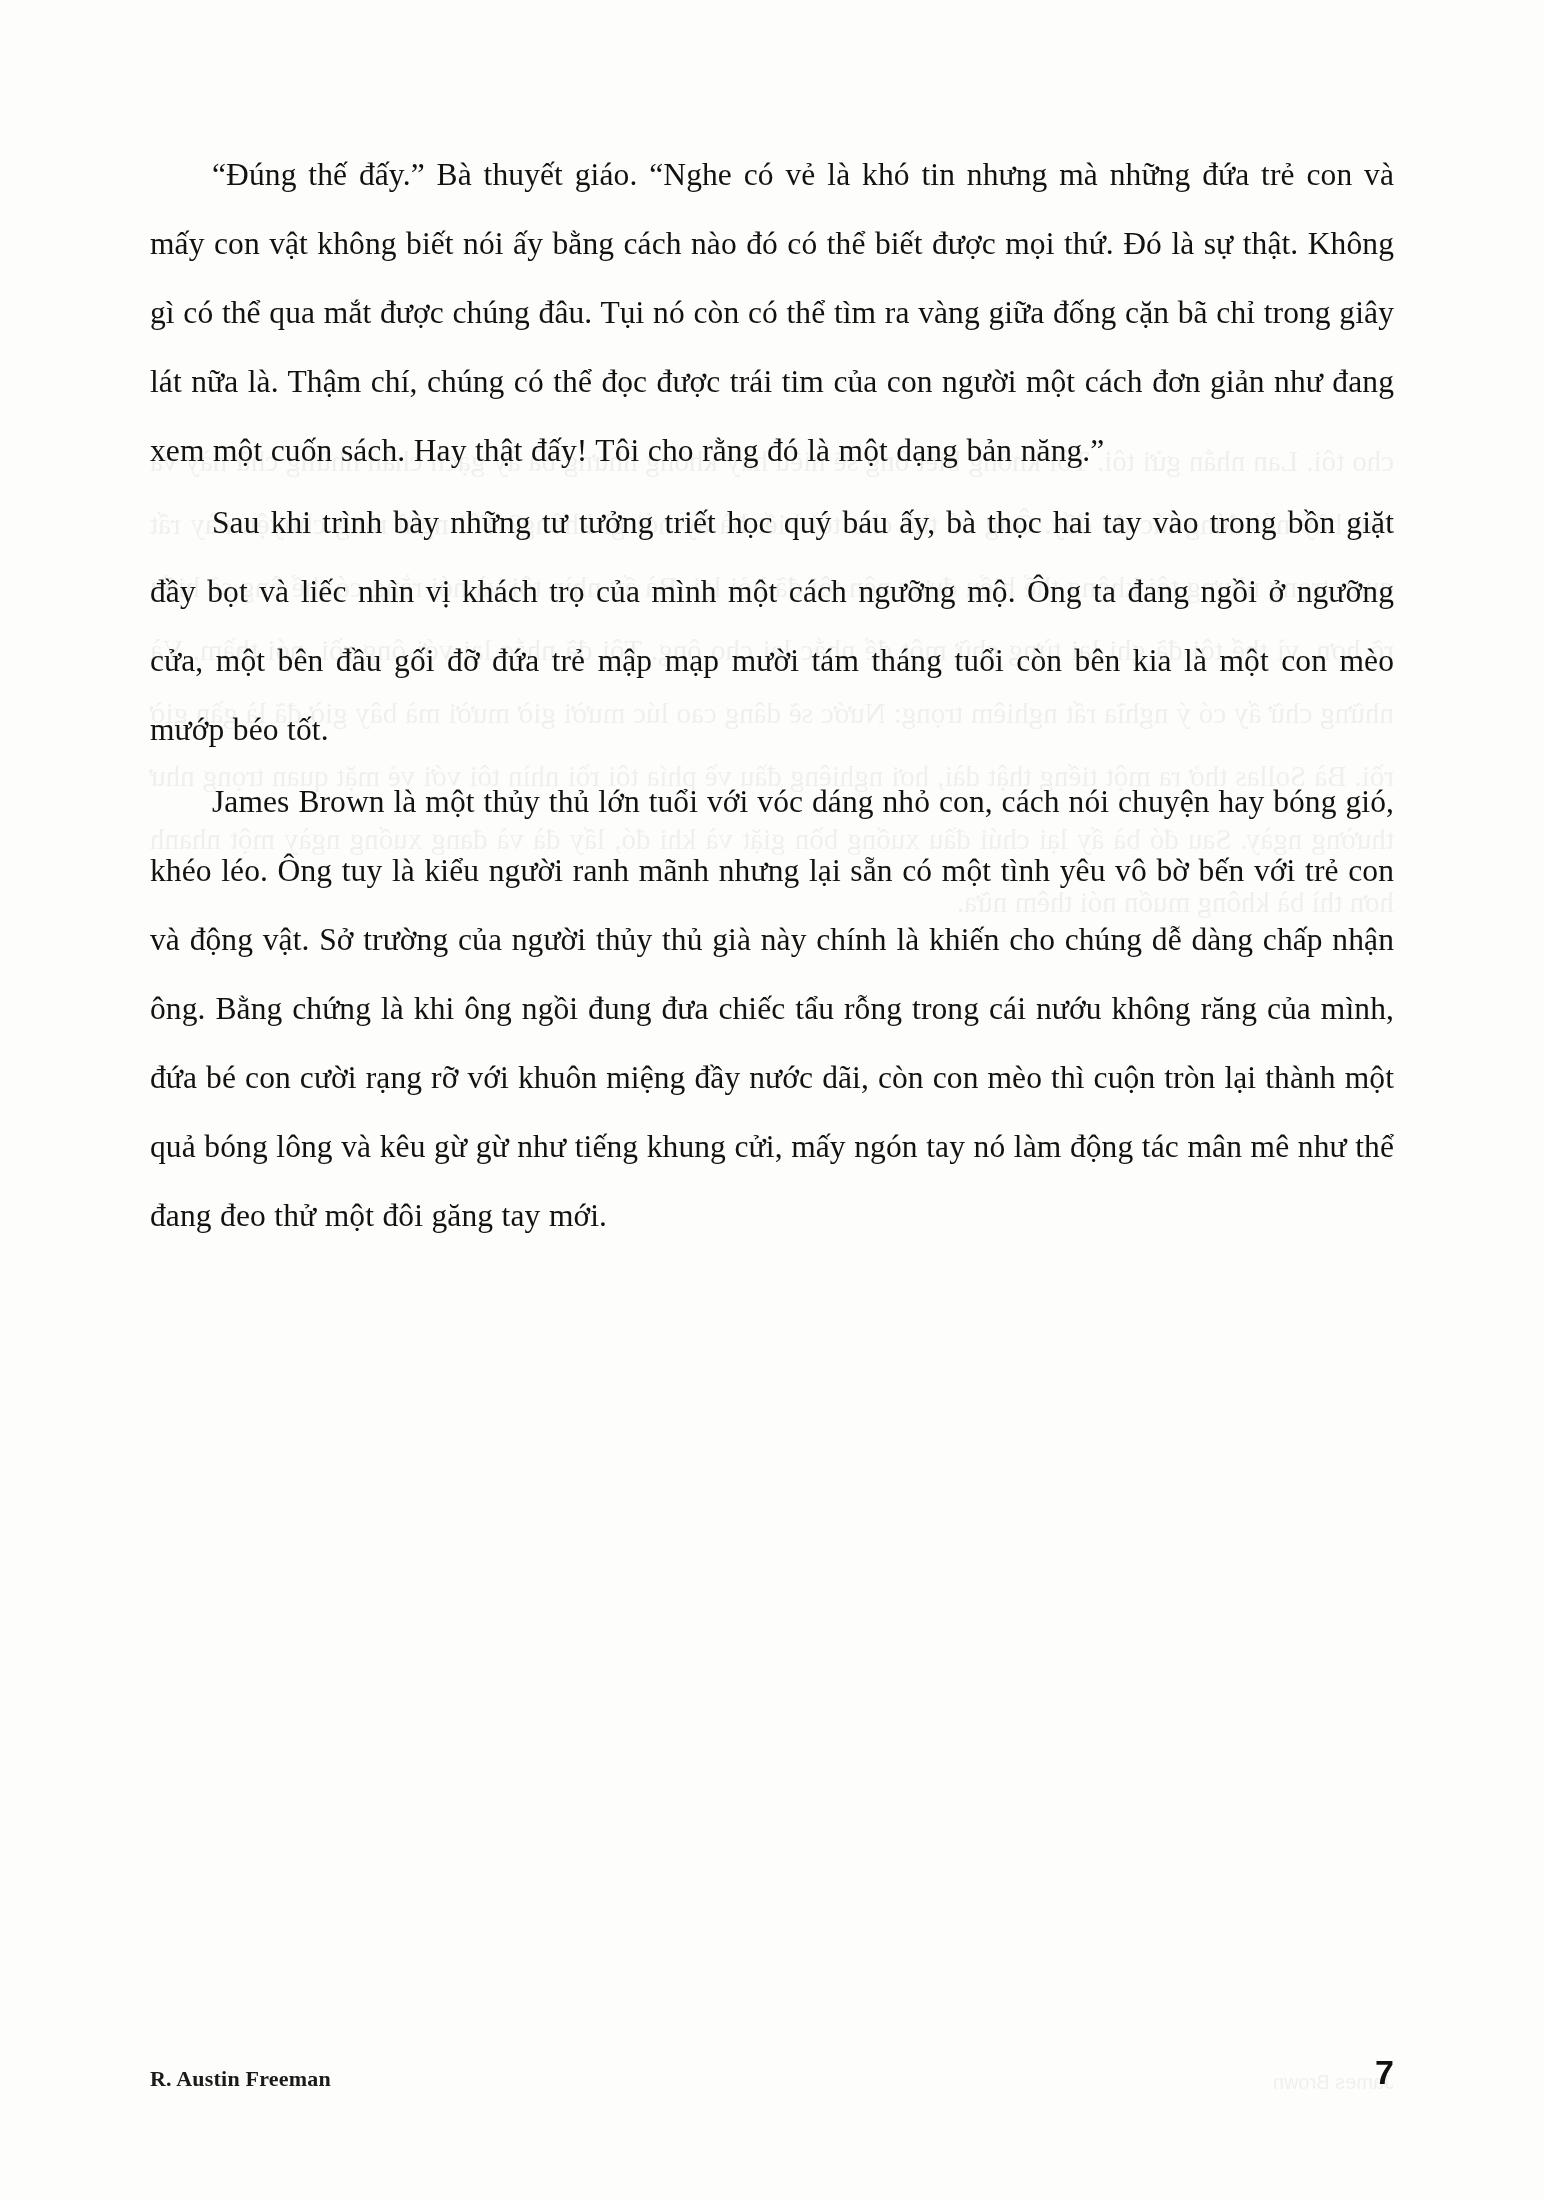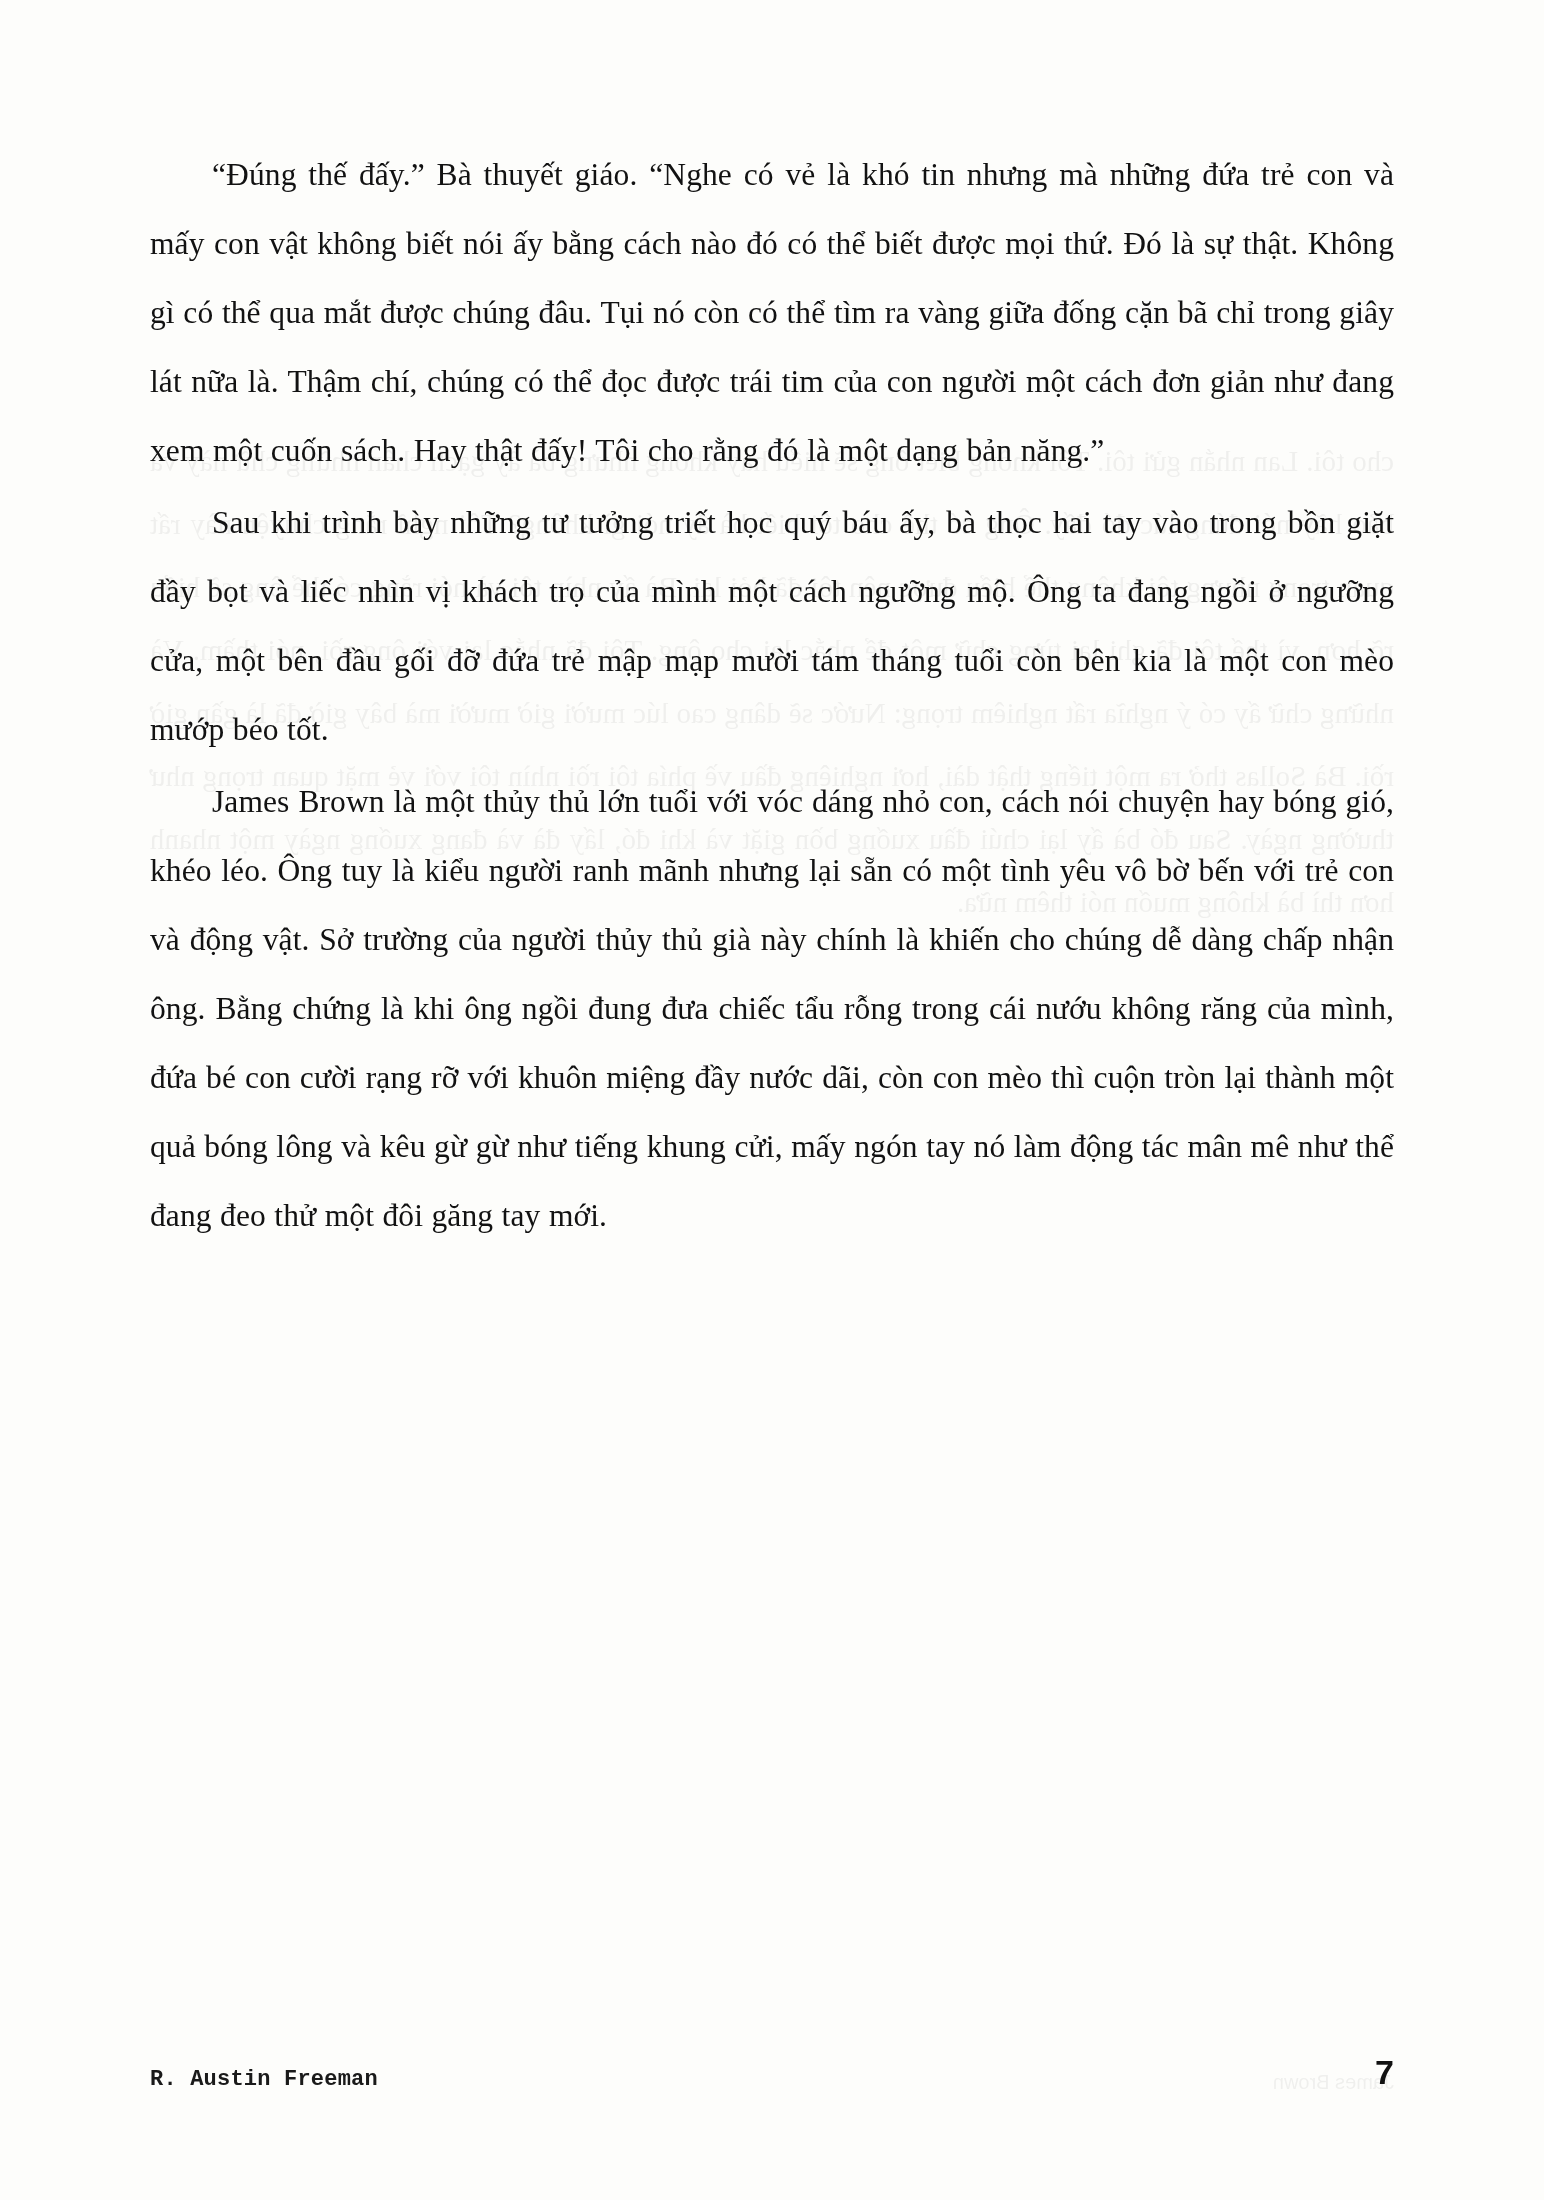--- a/index.html
+++ b/index.html
@@ -65,21 +65,21 @@
   .footer {
     position: absolute;
     left: 150px;
     right: 150px;
     bottom: 108px;
     display: flex;
     align-items: flex-end;
     justify-content: space-between;
   }
   .footer-author {
-    font-family: Liberation Mono, monospace;
+    font-family: Liberation Serif, serif;
     font-size: 22px;
     font-weight: bold;
     color: #1a1a1a;
     letter-spacing: 0.2px;
   }
   .footer-page {
     font-family: "Liberation Sans", sans-serif;
     font-size: 34px;
     font-weight: bold;
     color: #111;

